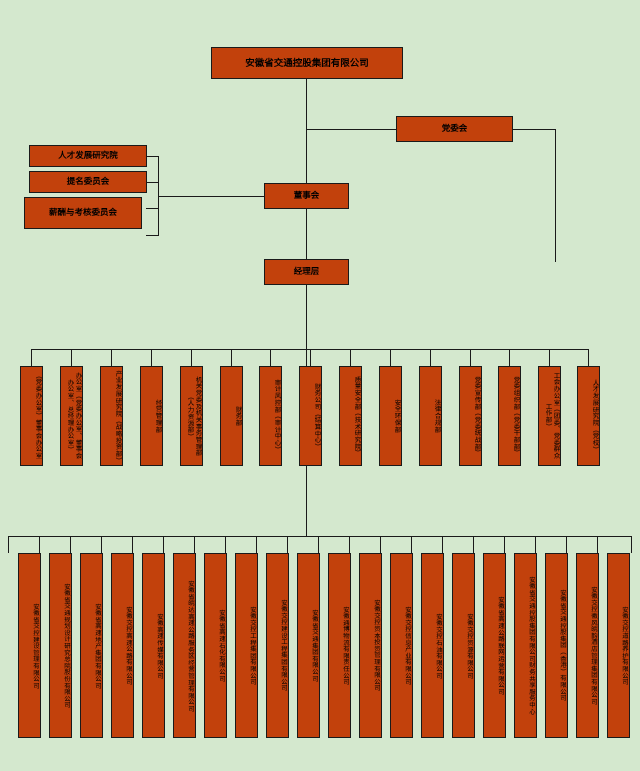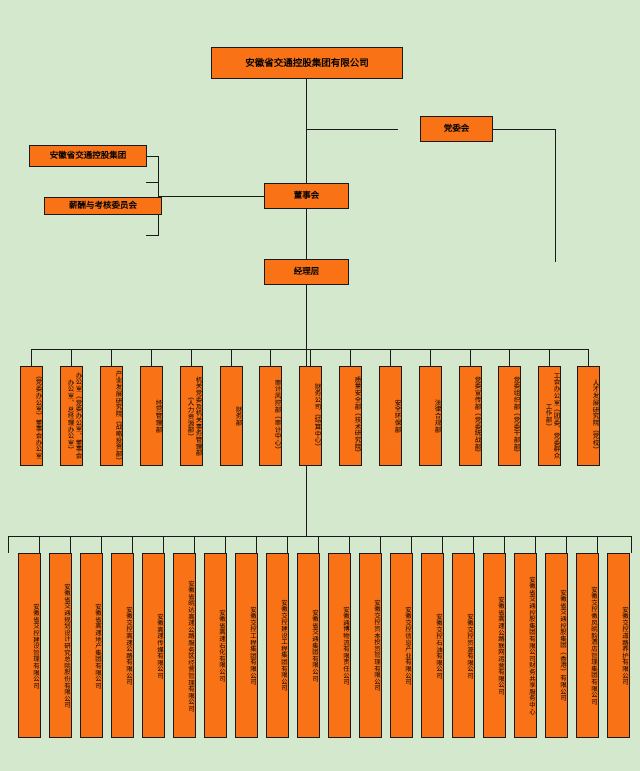--- a/index.html
+++ b/index.html
@@ -31,21 +31,21 @@
     text-align: center;
     font-family: "DejaVu Serif", "Liberation Serif", serif;
     font-weight: bold;
     font-size: 15.5px;
     letter-spacing: 0.4px;
     color: #000;
   }
   .node {
     position: absolute;
     box-sizing: border-box;
-    background: #f97316;
+    background: #c2410c;
     border: 1.3px solid #1a1a1a;
     display: flex;
     align-items: center;
     justify-content: center;
     text-align: center;
     color: #000;
   }
   
   .node.horiz {
     font-size: 8.5px;
@@ -109,29 +109,30 @@
   <div class="line v" style="left:306px; top:285px; height:64px;"></div>
 
   <div class="line v" style="left:306px; top:349px; height:187px;"></div>
 
   <div class="line h" style="left:31px; top:349px; width:557px;"></div>
 
   <div class="line h" style="left:8px; top:536px; width:624px;"></div>
 
   <div class="node horiz root" style="left:211px; top:47px; width:192px; height:32px;">安徽省交通控股集团有限公司</div>
 
-  <div class="node horiz" style="left:420px; top:116px; width:73px; height:26px;">党委会</div>
+  <div class="node horiz" style="left:396px; top:116px; width:117px; height:26px;">党委会</div>
 
   <div class="node horiz" style="left:264px; top:183px; width:85px; height:26px;">董事会</div>
 
   <div class="node horiz" style="left:264px; top:259px; width:85px; height:26px;">经理层</div>
 
 
-  <div class="node horiz" style="left:29px; top:145px; width:118px; height:22px;">安徽省交通控股集团</div>
-  <div class="node horiz" style="left:44px; top:197px; width:118px; height:18px;">薪酬与考核委员会</div>
+  <div class="node horiz" style="left:29px; top:145px; width:118px; height:22px;">人才发展研究院</div>
+  <div class="node horiz" style="left:29px; top:171px; width:118px; height:22px;">提名委员会</div>
+  <div class="node horiz" style="left:24px; top:197px; width:118px; height:32px;">薪酬与考核委员会</div>
 
   <div class="line v" style="left:31px;  top:349px; height:17px;"></div>
   <div class="line v" style="left:71px;  top:349px; height:17px;"></div>
   <div class="line v" style="left:111px; top:349px; height:17px;"></div>
   <div class="line v" style="left:151px; top:349px; height:17px;"></div>
   <div class="line v" style="left:191px; top:349px; height:17px;"></div>
   <div class="line v" style="left:231px; top:349px; height:17px;"></div>
   <div class="line v" style="left:270px; top:349px; height:17px;"></div>
   <div class="line v" style="left:310px; top:349px; height:17px;"></div>
   <div class="line v" style="left:350px; top:349px; height:17px;"></div>

